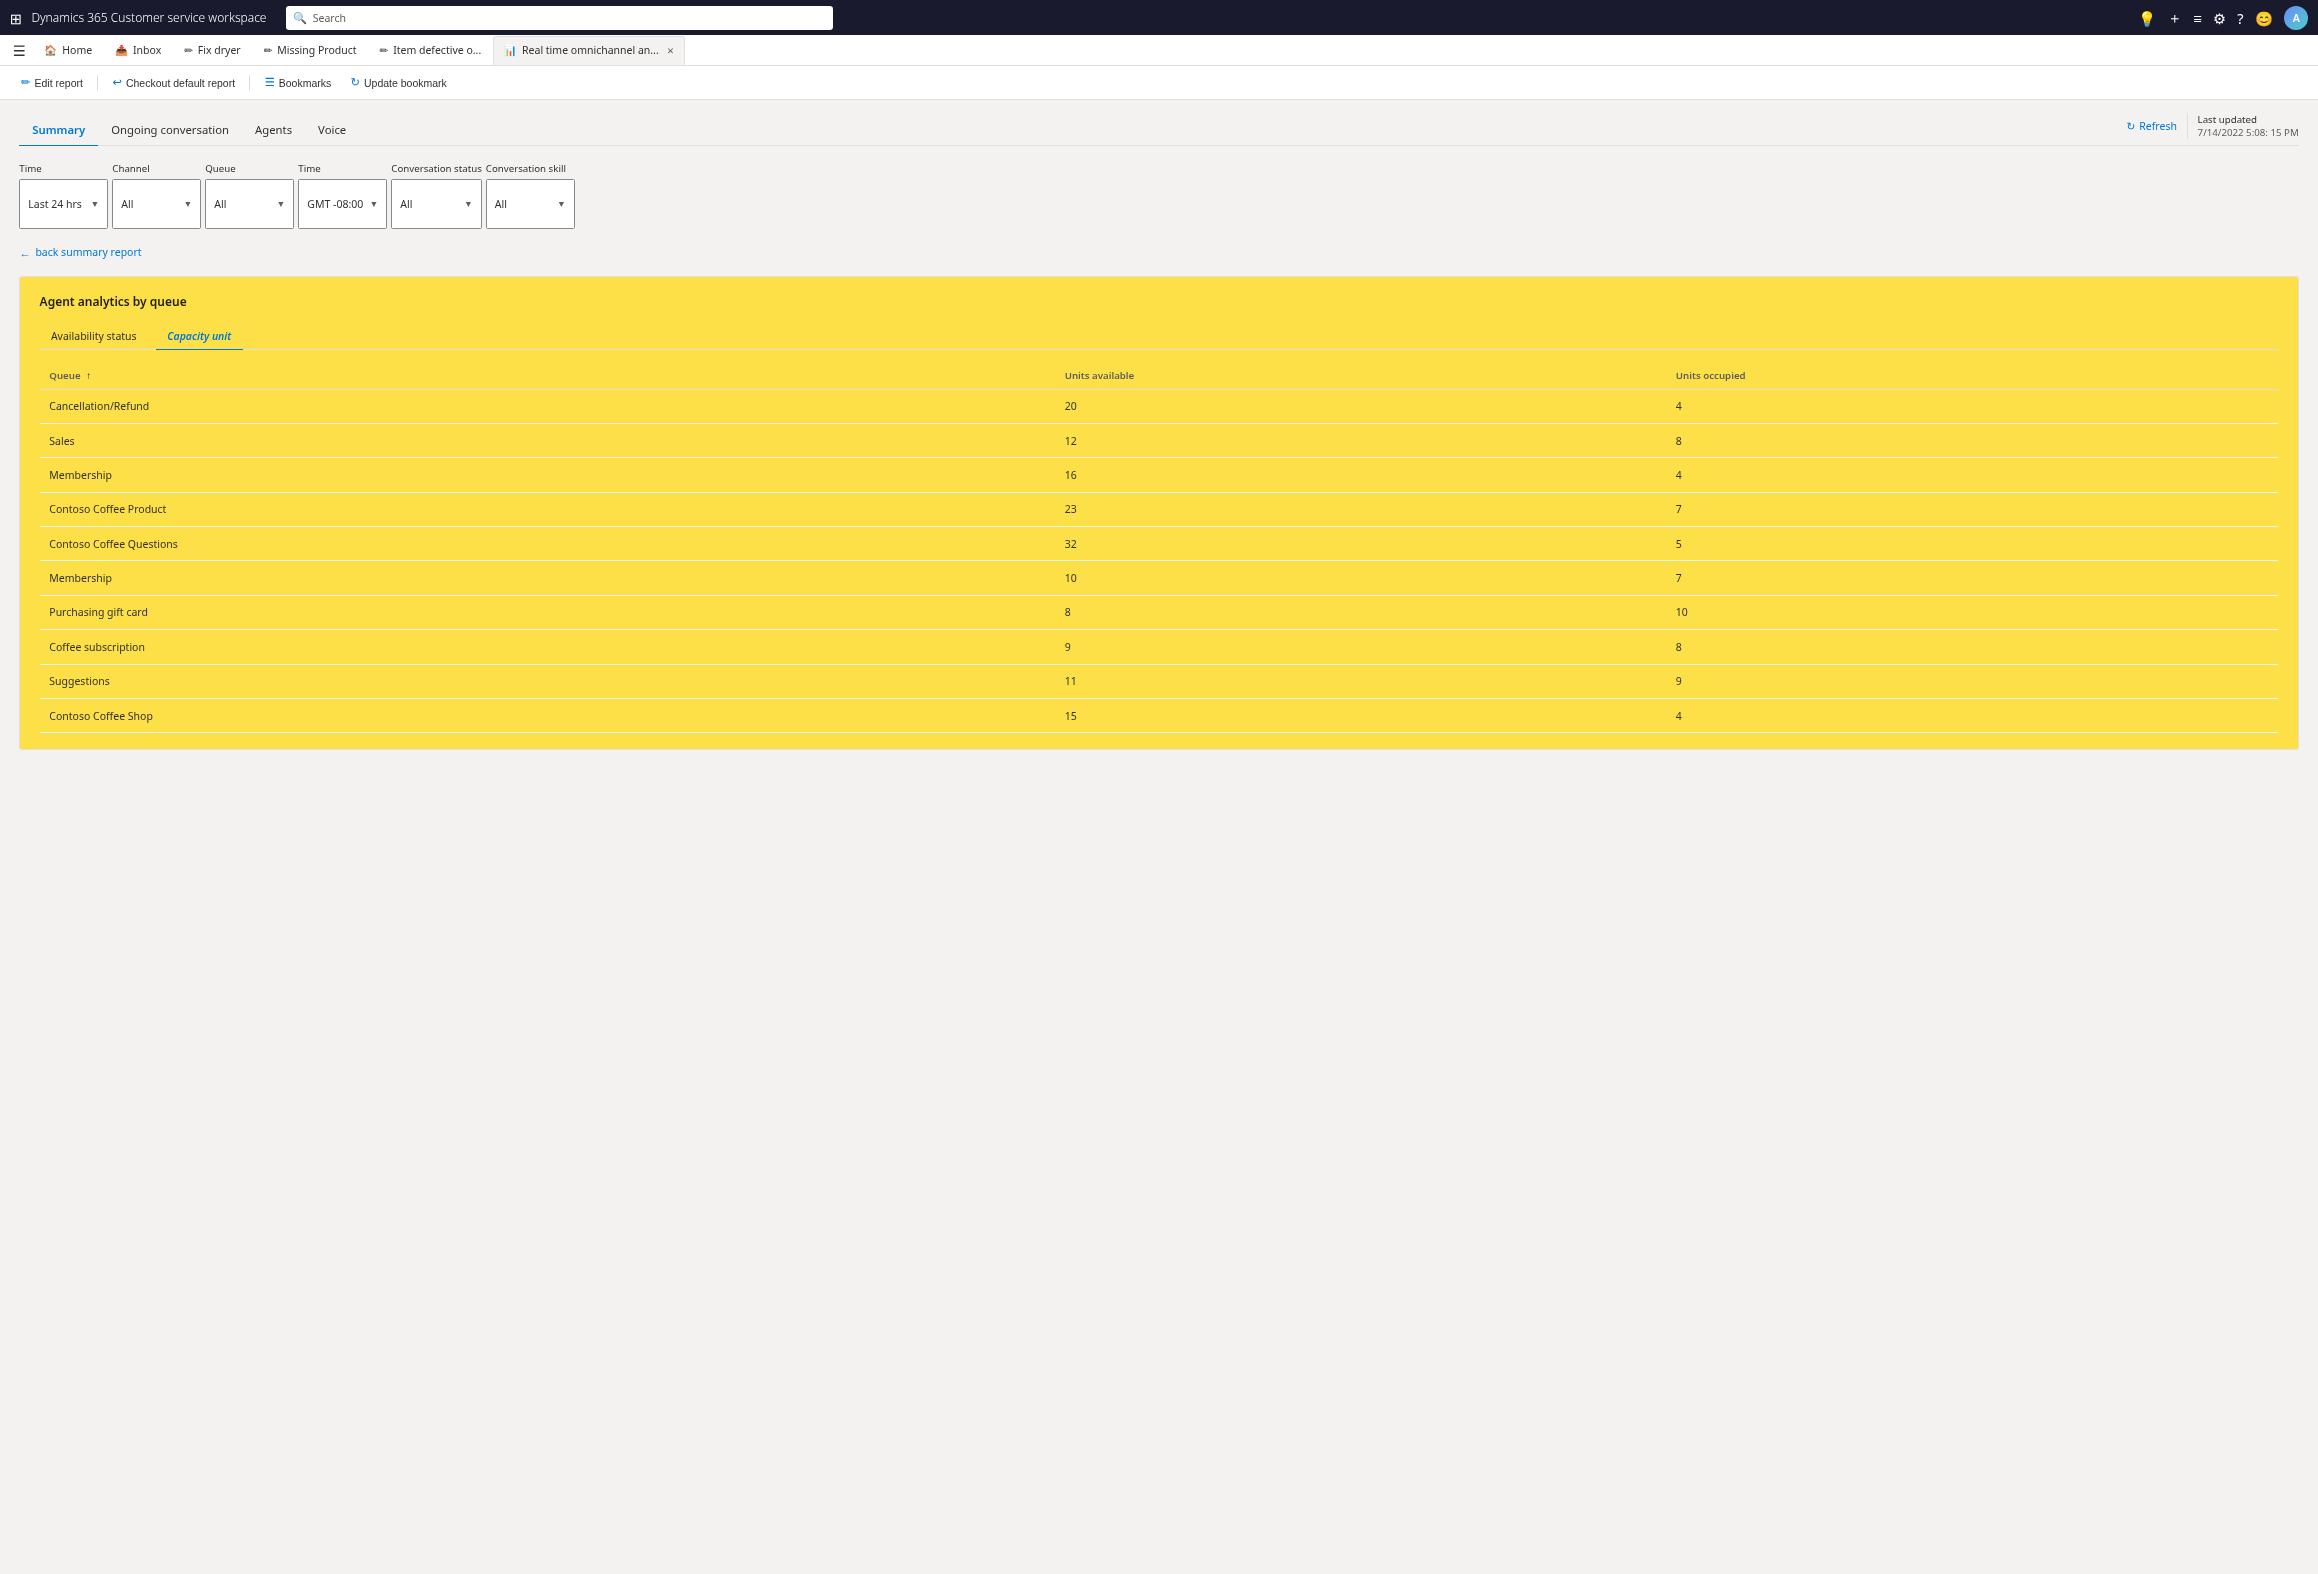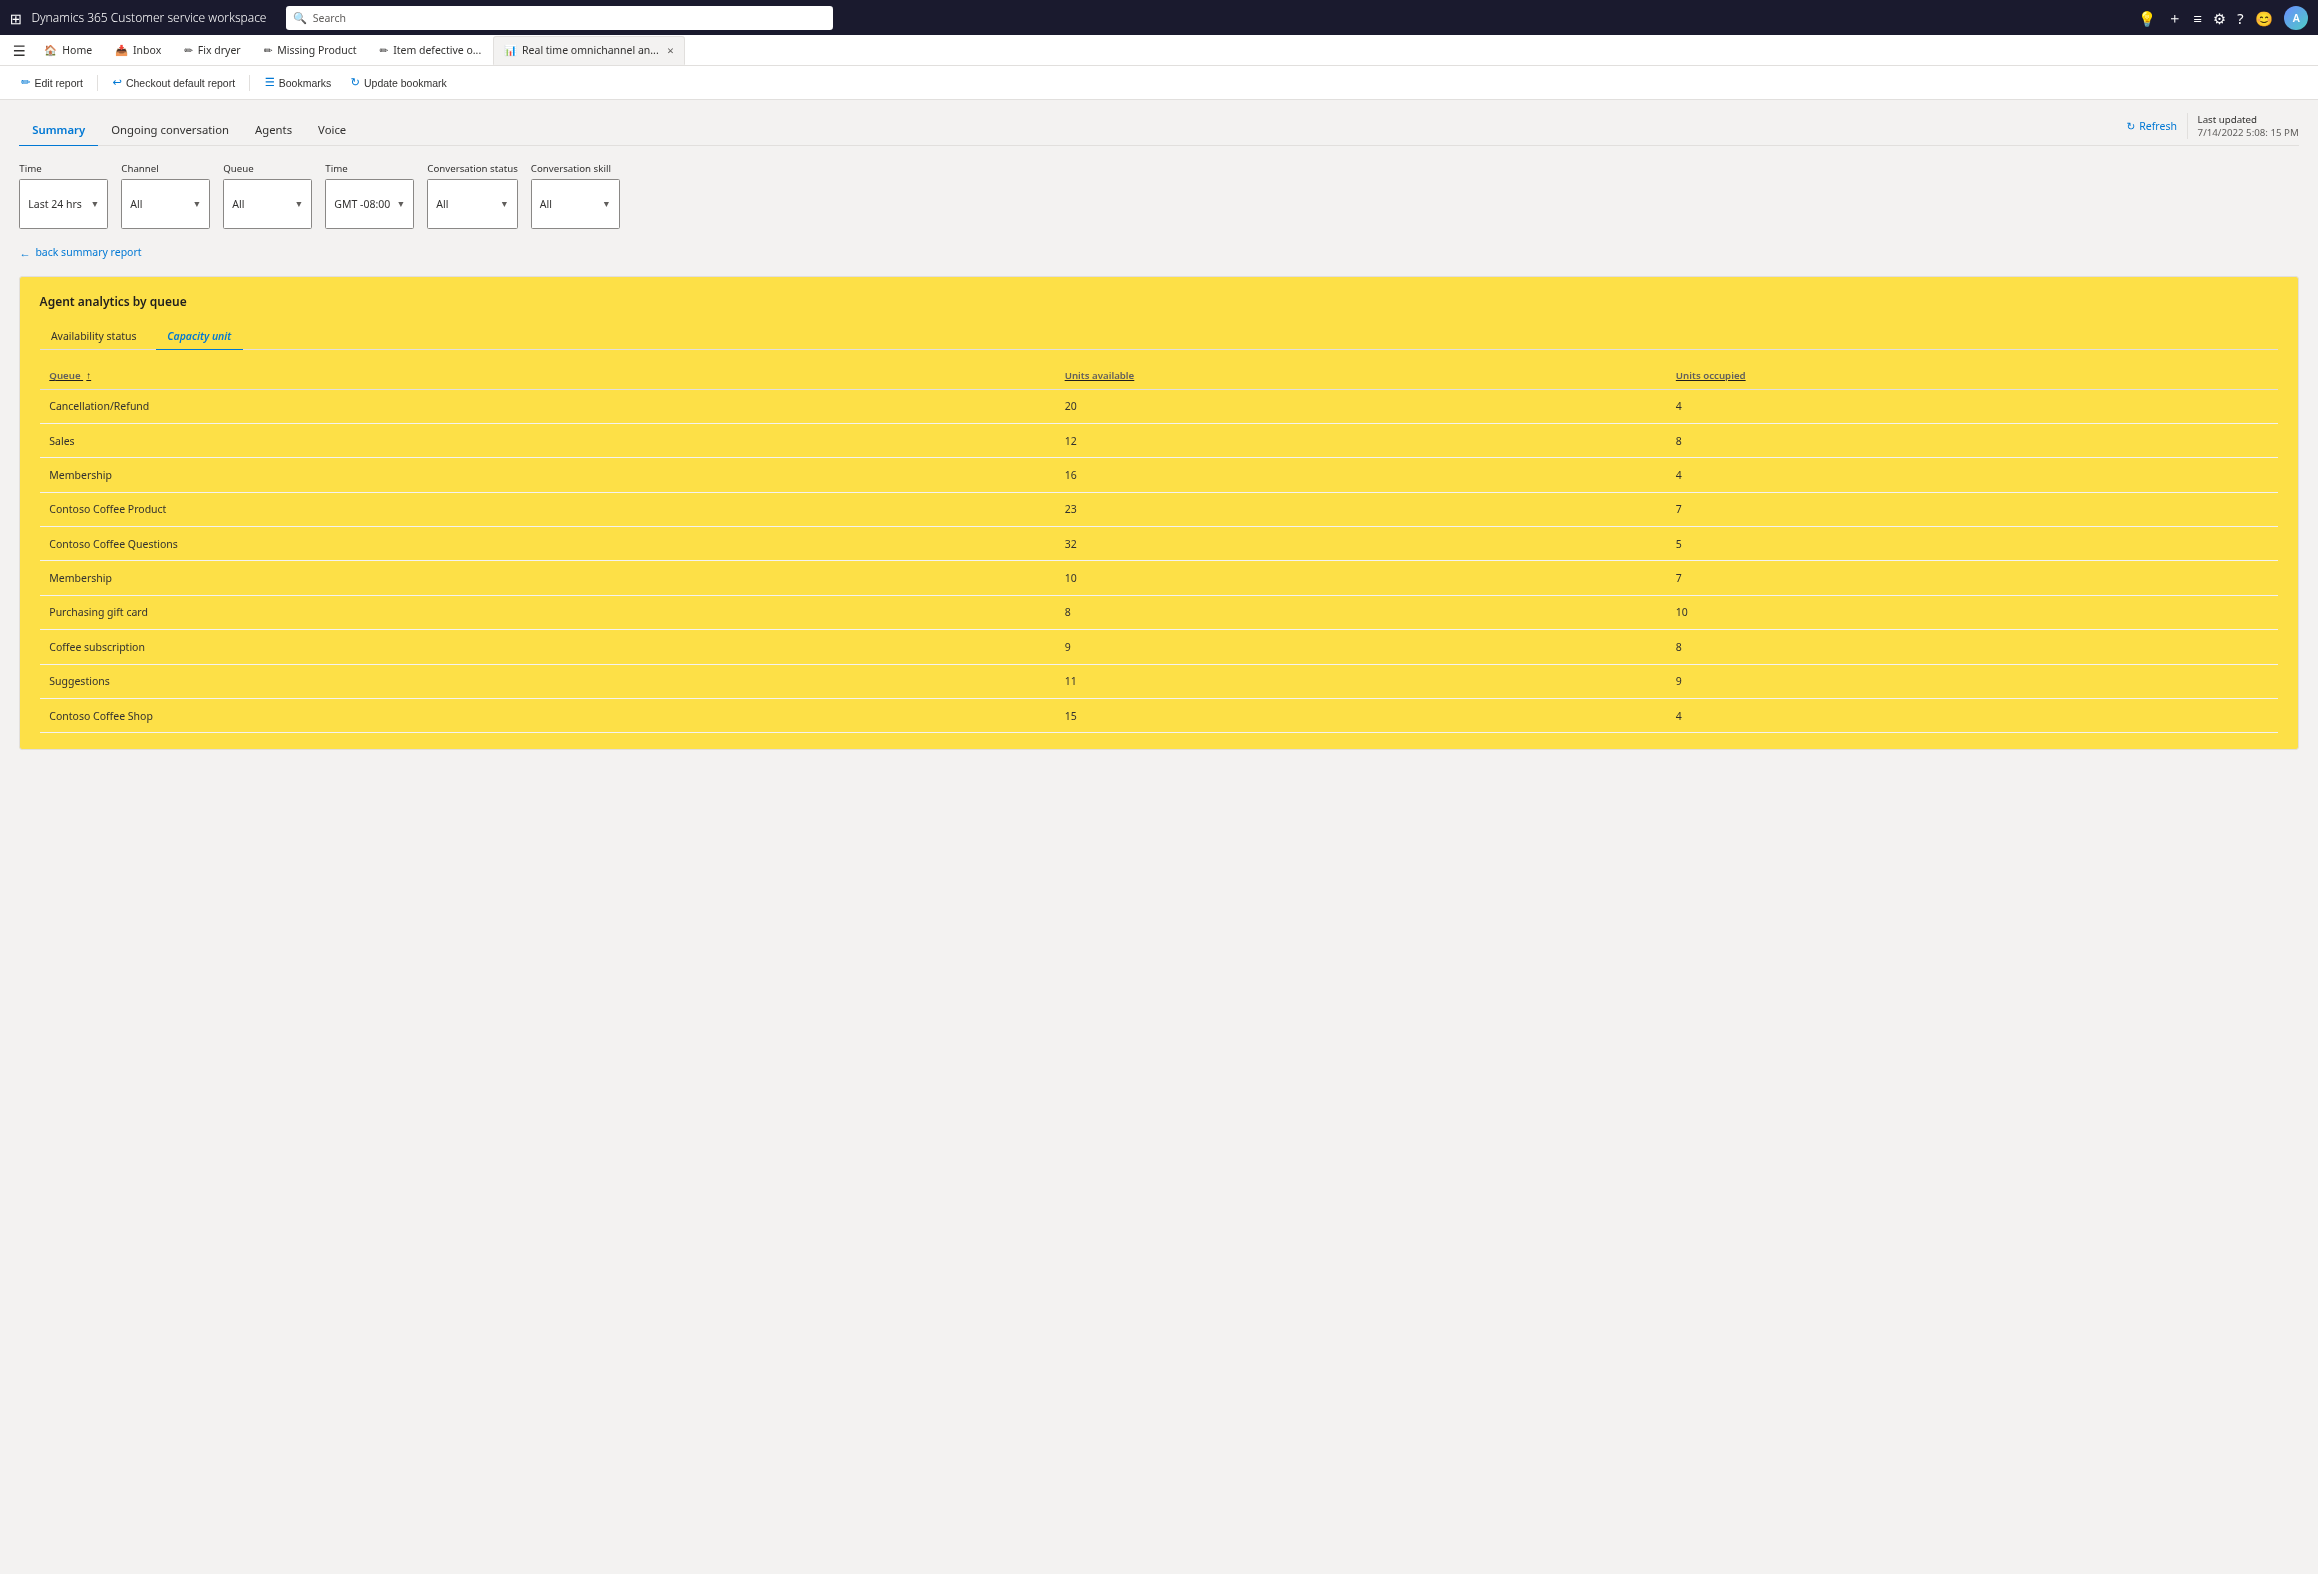--- a/index.html
+++ b/index.html
@@ -137,21 +137,21 @@
       display: flex; align-items: center; gap: 4px;
       cursor: pointer; font-size: 10.5px; color: #0078d4;
     }
     .last-updated { font-size: 9.7px; color: #605e5c; border-left: 0.8px solid #e1dfdd; padding-left: 10px; }
     .last-updated-label { font-size: 9.7px; color: #323130; }
 
     
     .filters-row {
       display: flex;
       align-items: flex-end;
-      gap: 13px;
+      gap: 4px;
       margin-bottom: 16px;
       flex-wrap: wrap;
     }
     .filter-group { display: flex; flex-direction: column; gap: 3.2px; }
     .filter-label { font-size: 9.7px; color: #323130; font-weight: 400; }
     .filter-select {
       display: flex;
       align-items: center;
       gap: 4.8px;
       border: 0.8px solid #8a8886;
@@ -203,21 +203,21 @@
     }
     .inner-tab.active {
       color: #0078d4;
       border-bottom: 1.6px solid #0078d4;
       font-weight: 600;
       font-style: italic;
     }
 
     
     .data-table { width: 100%; border-collapse: collapse; }
-    .data-table thead tr { border-bottom: 0.8px solid #e1dfdd; text-decoration: underline; }
+    .data-table thead tr { border-bottom: 0.8px solid #e1dfdd; }
     .data-table th {
       text-align: left;
       font-size: 9.7px;
       font-weight: 600;
       color: #605e5c;
       padding: 6.4px 9.7px;
       white-space: nowrap;
     }
     .data-table th .sort-icon { margin-left: 3.2px; color: #323130; }
     .data-table td {

